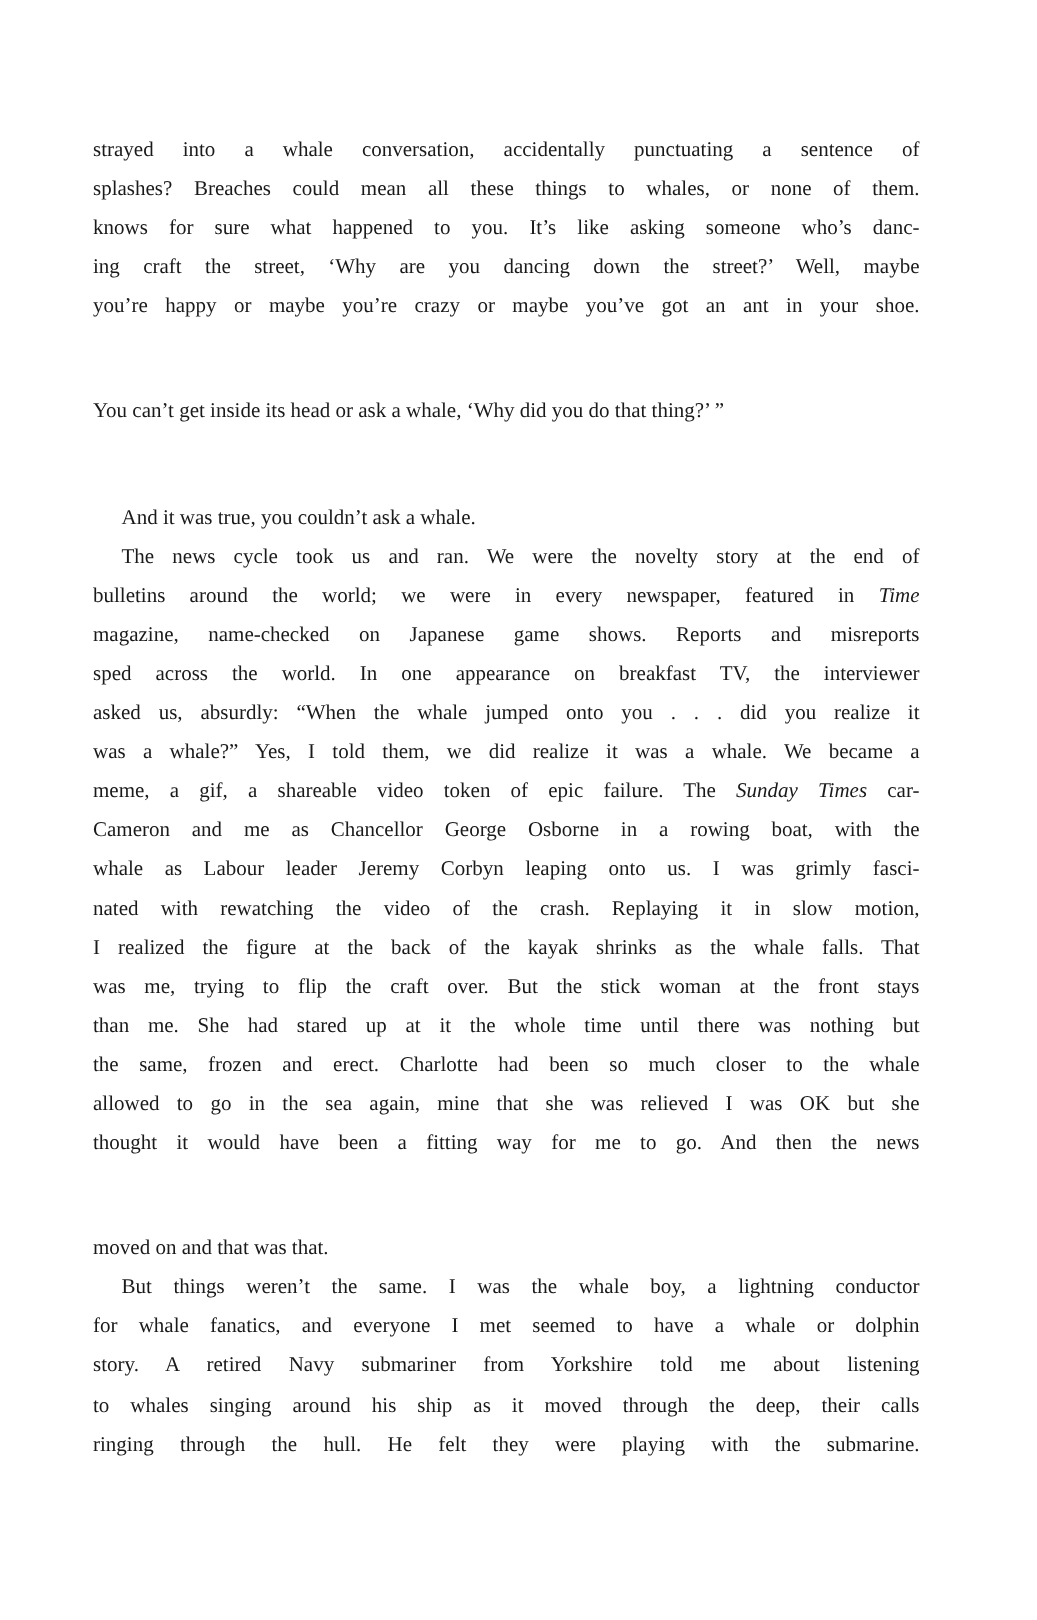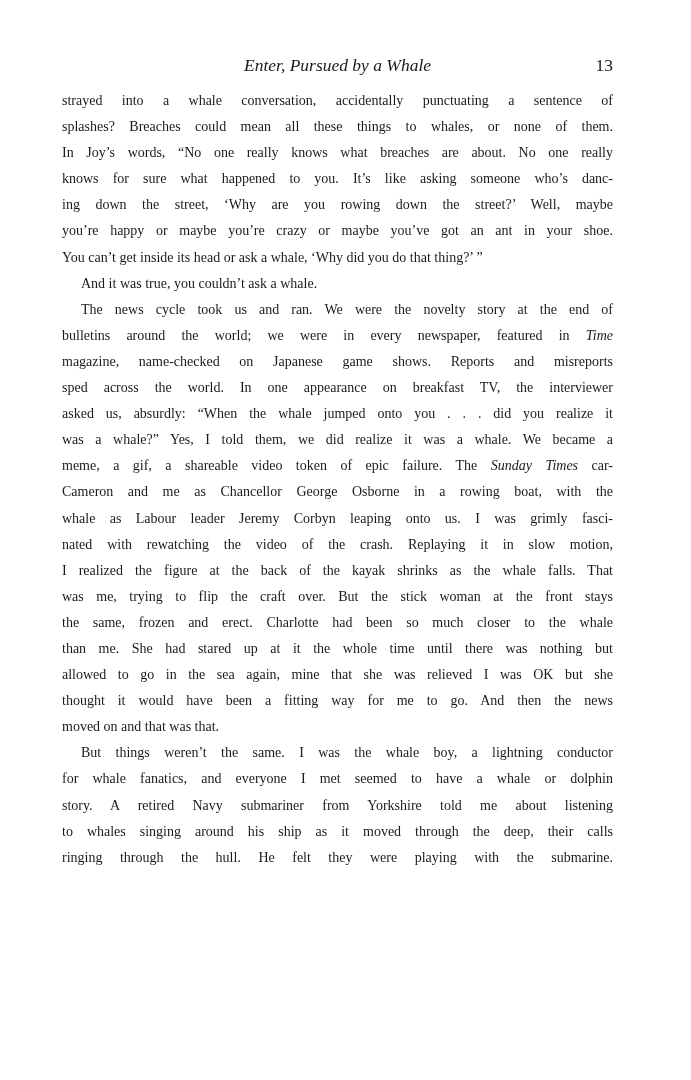--- a/index.html
+++ b/index.html
@@ -18,55 +18,50 @@
   }
   .page-number { position: absolute; right: 0; top: 0; }
   .body-text {
     position: absolute; top: 88px; left: 62px; width: 551px;
     font-size: 14px; line-height: 26.1px;
   }
   .line {
     display: block; height: 26.1px; white-space: nowrap;
     text-align: justify; text-align-last: justify;
   }
-  .line.last { text-align-last: left; }
+  .line.last { text-align-last: left; margin-top: 44px; }
   .line.indent { padding-left: 19px; }
   .line i { font-style: italic; }
 </style>
 </head>
 <body>
 
 <div class="page">
-  <div class="running-head">
-    <span class="running-title">Enter, Pursued by a Whale</span>
-    <span class="page-number">13</span>
-  </div>
   <div class="body-text" id="body-text">
       <div class="line">strayed into a whale conversation, accidentally punctuating a sentence of</div>
       <div class="line">splashes? Breaches could mean all these things to whales, or none of them.</div>
-      <div class="line">In Joy’s words, “No one really knows what breaches are about. No one really</div>
       <div class="line">knows for sure what happened to you. It’s like asking someone who’s danc-</div>
-      <div class="line">ing down the street, ‘Why are you rowing down the street?’ Well, maybe</div>
+      <div class="line">ing craft the street, ‘Why are you dancing down the street?’ Well, maybe</div>
       <div class="line">you’re happy or maybe you’re crazy or maybe you’ve got an ant in your shoe.</div>
       <div class="line last">You can’t get inside its head or ask a whale, ‘Why did you do that thing?’ ”</div>
       <div class="line indent last">And it was true, you couldn’t ask a whale.</div>
       <div class="line indent">The news cycle took us and ran. We were the novelty story at the end of</div>
       <div class="line"><span>bulletins around the world; we were in every newspaper, featured in </span><i>Time</i><span></span></div>
       <div class="line">magazine, name-checked on Japanese game shows. Reports and misreports</div>
       <div class="line">sped across the world. In one appearance on breakfast TV, the interviewer</div>
       <div class="line">asked us, absurdly: “When the whale jumped onto you . . . did you realize it</div>
       <div class="line">was a whale?” Yes, I told them, we did realize it was a whale. We became a</div>
       <div class="line"><span>meme, a gif, a shareable video token of epic failure. The </span><i>Sunday Times</i><span> car-</span></div>
       <div class="line">Cameron and me as Chancellor George Osborne in a rowing boat, with the</div>
       <div class="line">whale as Labour leader Jeremy Corbyn leaping onto us. I was grimly fasci-</div>
       <div class="line">nated with rewatching the video of the crash. Replaying it in slow motion,</div>
       <div class="line">I realized the figure at the back of the kayak shrinks as the whale falls. That</div>
       <div class="line">was me, trying to flip the craft over. But the stick woman at the front stays</div>
+      <div class="line">than me. She had stared up at it the whole time until there was nothing but</div>
       <div class="line">the same, frozen and erect. Charlotte had been so much closer to the whale</div>
-      <div class="line">than me. She had stared up at it the whole time until there was nothing but</div>
       <div class="line">allowed to go in the sea again, mine that she was relieved I was OK but she</div>
       <div class="line">thought it would have been a fitting way for me to go. And then the news</div>
       <div class="line last">moved on and that was that.</div>
       <div class="line indent">But things weren’t the same. I was the whale boy, a lightning conductor</div>
       <div class="line">for whale fanatics, and everyone I met seemed to have a whale or dolphin</div>
       <div class="line">story. A retired Navy submariner from Yorkshire told me about listening</div>
       <div class="line">to whales singing around his ship as it moved through the deep, their calls</div>
       <div class="line">ringing through the hull. He felt they were playing with the submarine.</div>
     </div>
 </div>

